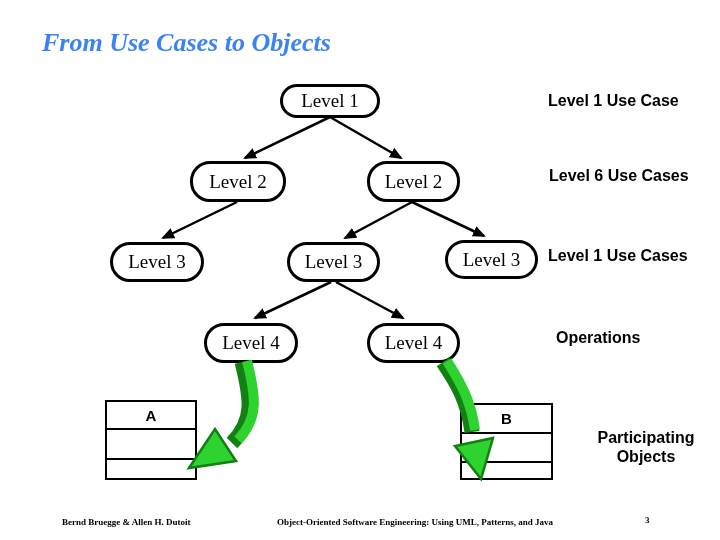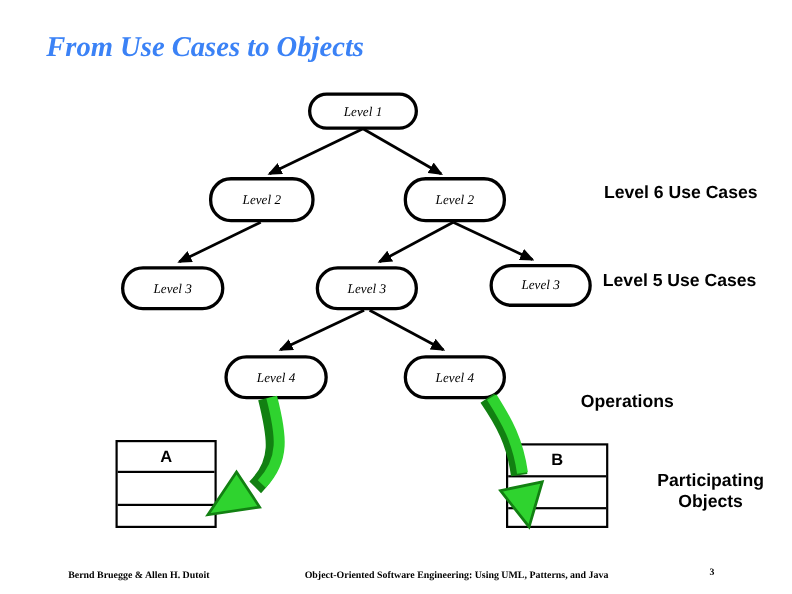--- a/index.html
+++ b/index.html
@@ -26,45 +26,44 @@
   .node {
     position: absolute;
     box-sizing: border-box;
     border: 3px solid #000;
     border-radius: 20px;
     background: #fff;
     display: flex;
     align-items: center;
     justify-content: center;
     font-family: "Liberation Serif", serif;
-    font-size: 12px;
+    font-size: 19px;
     z-index: 2;
     white-space: nowrap;
-    font-style: italic;
   }
   .n-l1  { left: 280px; top:  84px; width: 100px; height: 34px; }
   .n-l2a { left: 190px; top: 161px; width:  96px; height: 41px; }
   .n-l2b { left: 367px; top: 161px; width:  93px; height: 41px; }
   .n-l3a { left: 110px; top: 242px; width:  94px; height: 40px; }
   .n-l3b { left: 287px; top: 242px; width:  93px; height: 40px; }
   .n-l3c { left: 445px; top: 240px; width:  93px; height: 39px; }
   .n-l4a { left: 204px; top: 323px; width:  94px; height: 40px; }
   .n-l4b { left: 367px; top: 323px; width:  93px; height: 40px; }
 
   .side-label {
     position: absolute;
     font-weight: bold;
     font-size: 16px;
     white-space: nowrap;
     z-index: 2;
   }
   .sl-1 { left: 548px; top:  92px; }
   .sl-2 { left: 549px; top: 167px; }
   .sl-3 { left: 548px; top: 247px; }
-  .sl-4 { left: 528px; top: 329px; margin-top: 28px; }
+  .sl-4 { left: 556px; top: 329px; }
   .sl-5 { left: 580px; top: 428px; width: 132px; text-align: center; white-space: normal; line-height: 19px; }
 
   .clsbox {
     position: absolute;
     box-sizing: border-box;
     border: 2px solid #000;
     background: #fff;
     display: flex;
     flex-direction: column;
     z-index: 2;
@@ -138,22 +137,23 @@
 
   <div class="node n-l1">Level 1</div>
   <div class="node n-l2a">Level 2</div>
   <div class="node n-l2b">Level 2</div>
   <div class="node n-l3a">Level 3</div>
   <div class="node n-l3b">Level 3</div>
   <div class="node n-l3c">Level 3</div>
   <div class="node n-l4a">Level 4</div>
   <div class="node n-l4b">Level 4</div>
 
+  <div class="side-label sl-1">Level 1 Use Case</div>
   <div class="side-label sl-2">Level 6 Use Cases</div>
-  <div class="side-label sl-3">Level 5 Use Cases</div>
+  <div class="side-label sl-3">Level 1 Use Cases</div>
   <div class="side-label sl-4">Operations</div>
   <div class="side-label sl-5">Participating Objects</div>
 
   <div class="clsbox box-a">
     <div class="cls-title">A</div>
     <div class="cls-mid"></div>
     <div class="cls-bottom"></div>
   </div>
   <div class="clsbox box-b">
     <div class="cls-title">B</div>

